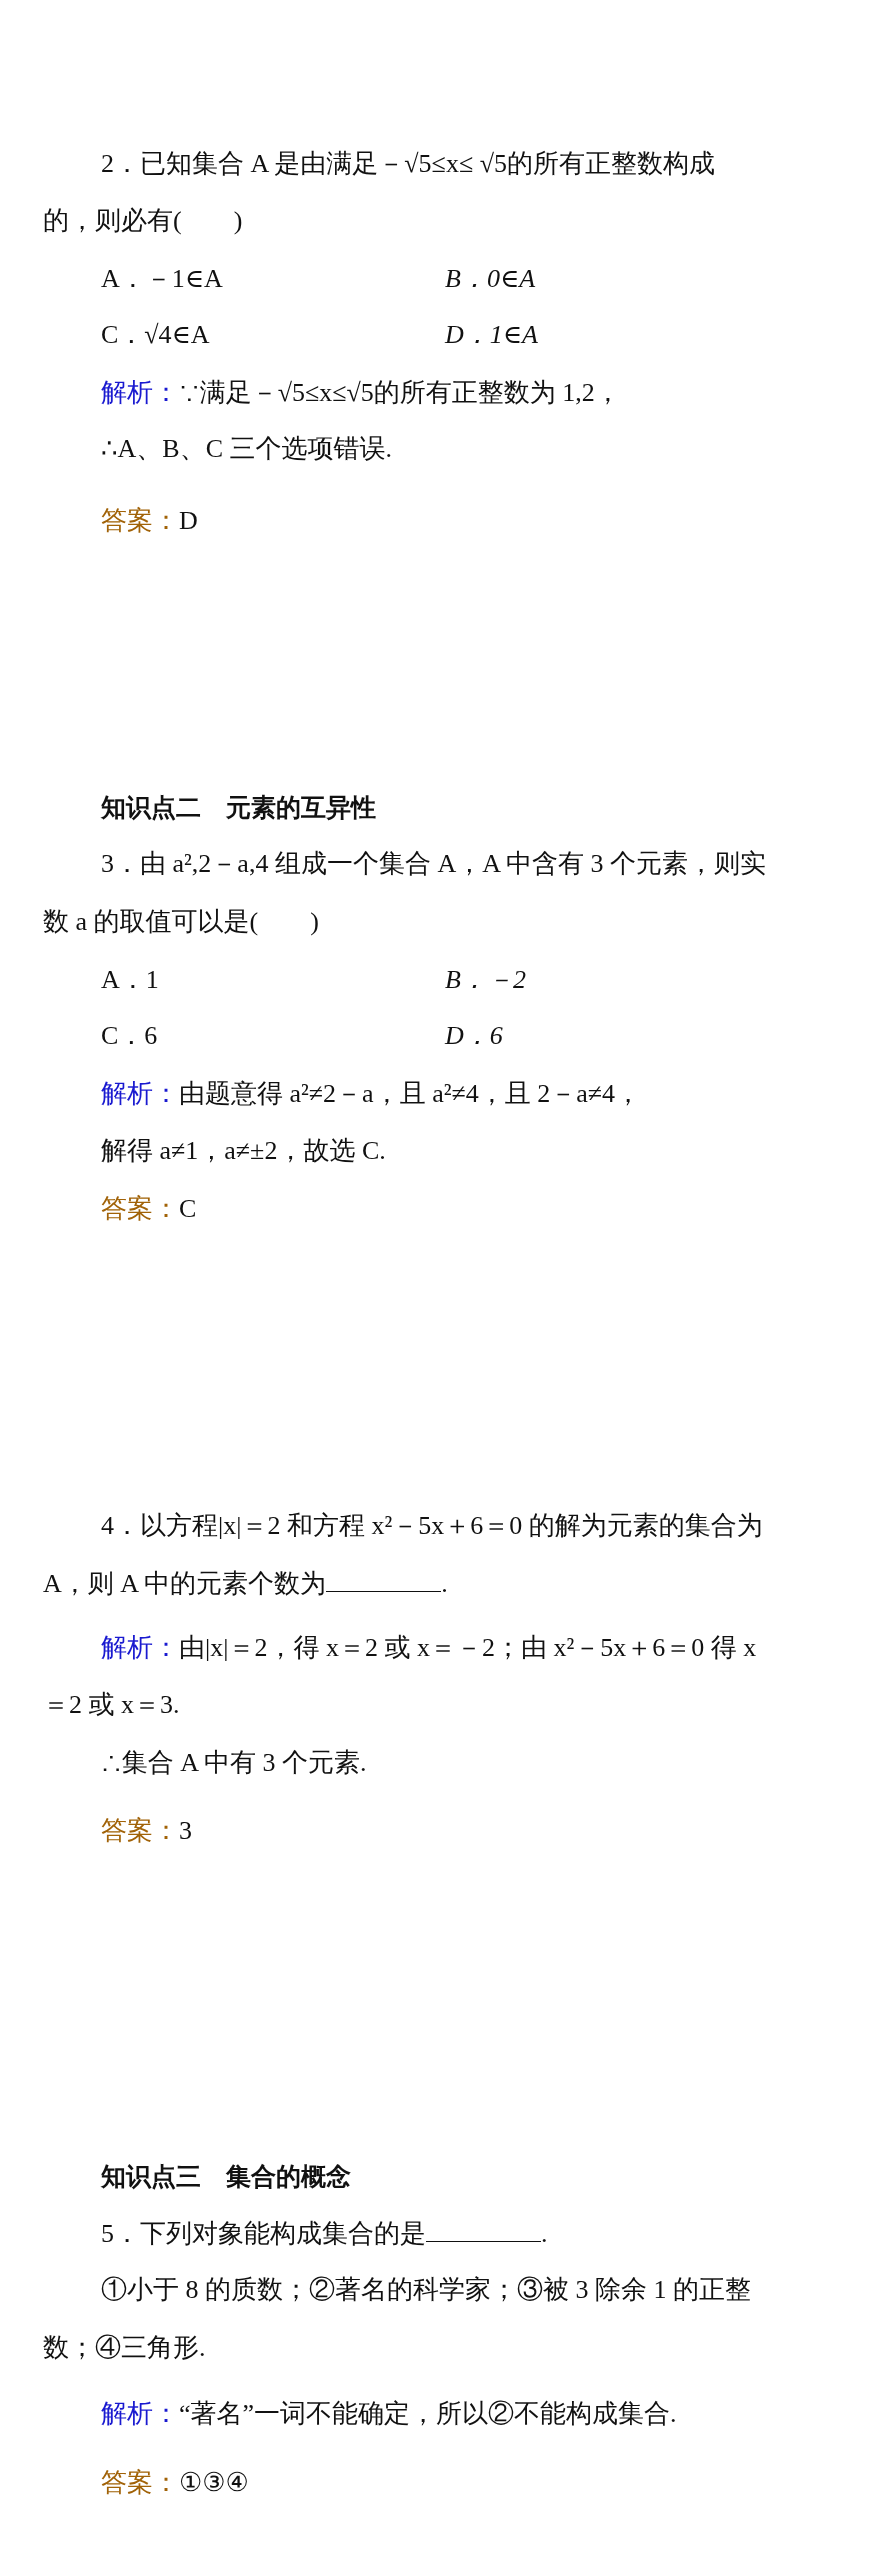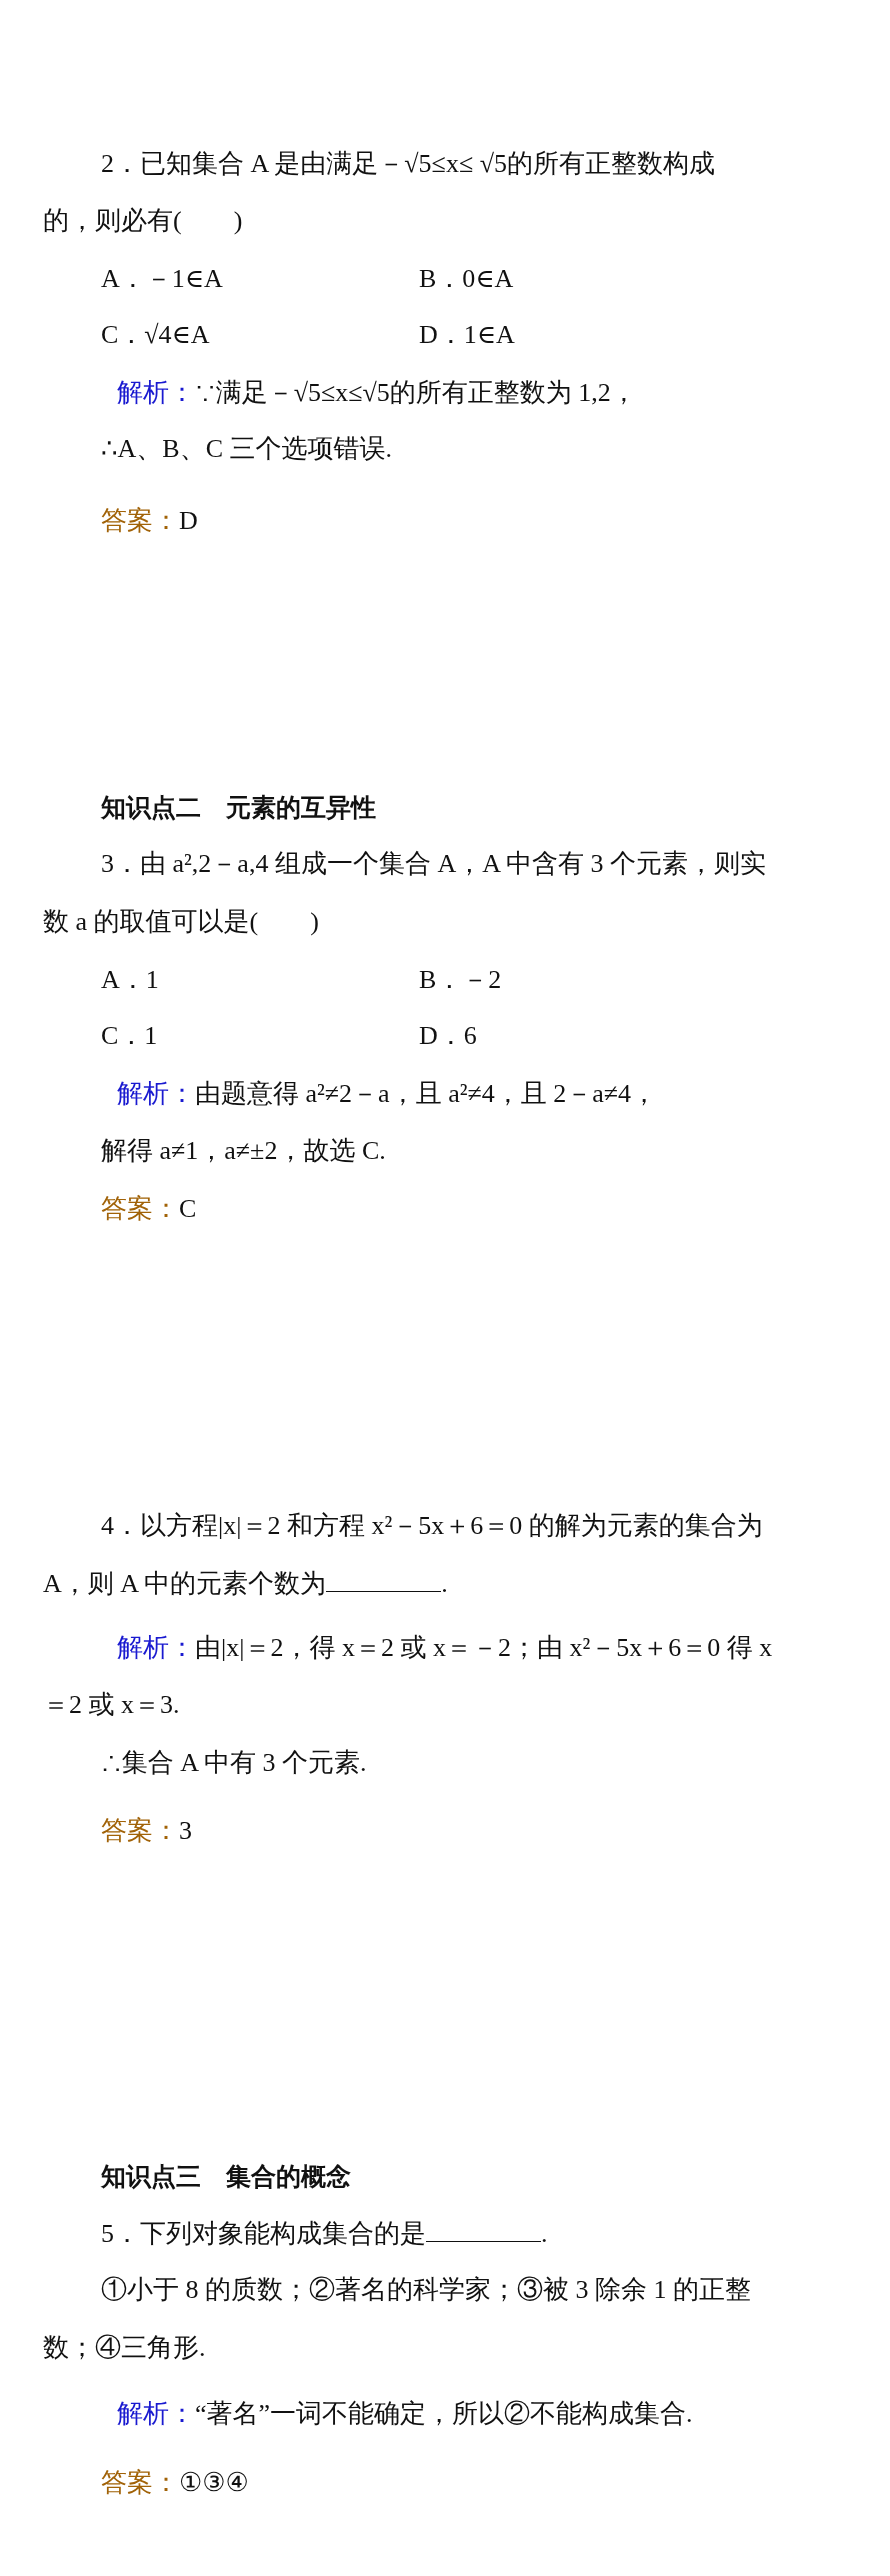--- a/index.html
+++ b/index.html
@@ -9,23 +9,23 @@
     color: #111111;
   }
   .line {
     position: absolute; left: 0; width: 890px;
     font-size: 26px; line-height: 33px; white-space: nowrap;
   }
   .ind { padding-left: 101px; }
   .noind { padding-left: 43px; }
   .opt { position: absolute; }
   .optA { left: 101px; text-align: right; }
-  .optB { left: 419px; }
+  .optB { left: 445px; font-style: italic; }
   .heading { font-family: "DejaVu Sans", "Liberation Sans", sans-serif; font-weight: bold; font-size: 25px; }
-  .lbl-jiexi { color: #1a1ad0; font-family: Liberation Serif, serif; margin-left: 16px; }
+  .lbl-jiexi { color: #1a1ad0; font-family: Liberation Serif, serif; }
   .lbl-daan { color: #a16207; font-family: "DejaVu Sans", "Liberation Sans", sans-serif; }
   .blank { display: inline-block; width: 115px; border-bottom: 1.6px solid #111; height: 25px; vertical-align: baseline; }
 </style>
 </head>
 <body>
 
 <div class="line ind" style="top:147px">2．已知集合 A 是由满足－√5≤x≤ √5的所有正整数构成</div>
 <div class="line noind" style="top:204px">的，则必有(　　)</div>
 <div class="line" style="top:262px">
   <span class="opt optA">A．－1∈A</span>
@@ -45,21 +45,21 @@
 
 <div class="line ind heading" style="top:791px">知识点二　元素的互异性</div>
 
 <div class="line ind" style="top:847px">3．由 a²,2－a,4 组成一个集合 A，A 中含有 3 个元素，则实</div>
 <div class="line noind" style="top:905px">数 a 的取值可以是(　　)</div>
 <div class="line" style="top:963px">
   <span class="opt optA">A．1</span>
   <span class="opt optB">B．－2</span>
 </div>
 <div class="line" style="top:1019px">
-  <span class="opt optA">C．1</span>
+  <span class="opt optA">C．6</span>
   <span class="opt optB">D．6</span>
 </div>
 <div class="line ind" style="top:1077px">
   <span class="lbl-jiexi">解析：</span><span>由题意得 a²≠2－a，且 a²≠4，且 2－a≠4，</span>
 </div>
 <div class="line ind" style="top:1134px">解得 a≠1，a≠±2，故选 C.</div>
 <div class="line ind" style="top:1192px">
   <span class="lbl-daan">答案：</span><span>C</span>
 </div>
 

